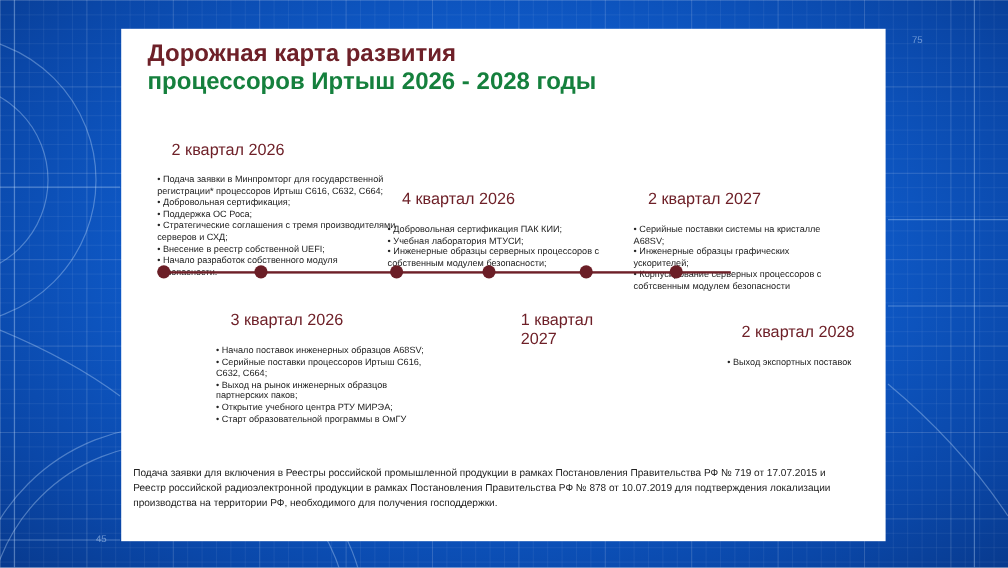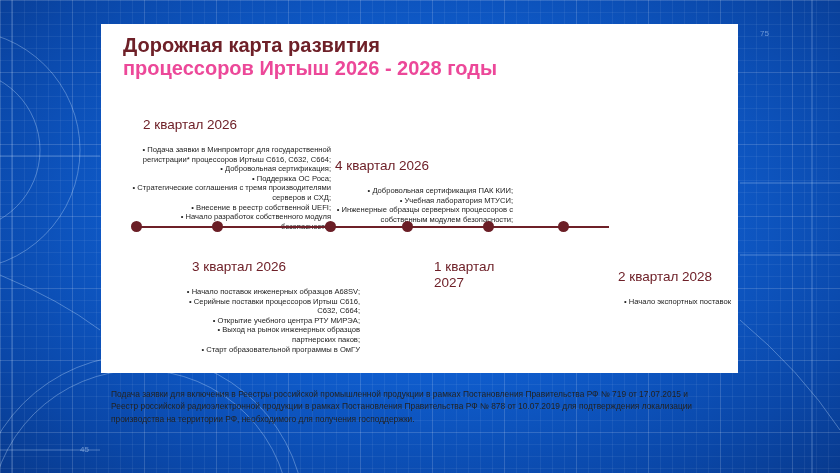--- a/index.html
+++ b/index.html
@@ -9,27 +9,27 @@
   }
   .grid { position:absolute; inset:0;
     background-image:
       linear-gradient(rgba(255,255,255,0.06) 1px, transparent 1px),
       linear-gradient(90deg, rgba(255,255,255,0.06) 1px, transparent 1px),
       linear-gradient(rgba(255,255,255,0.10) 1px, transparent 1px),
       linear-gradient(90deg, rgba(255,255,255,0.10) 1px, transparent 1px);
     background-size: 12px 12px, 12px 12px, 72px 72px, 72px 72px;
   }
   .deco { position:absolute; inset:0; }
-  .card { position:absolute; left:101px; top:24px; width:637px; height:349px; background:#ffffff; }
+  .card { position:absolute; left:101px; top:24px; width:637px; height:427px; background:#ffffff; }
   .title { position:absolute; left:22px; top:10px; font-weight:bold; font-size:20px; line-height:23px; }
   .title .l1 { color:#6e2028; }
-  .title .l2 { color:#ec4899; }
+  .title .l2 { color:#15803d; }
   .q { position:absolute; }
   .q h3 { margin:12px; font-weight:normal; font-size:13.5px; color:#6e2028; line-height:16px; }
-  .q ul { margin:4px 0 0 0; padding:0; list-style:none; font-size:7.6px; line-height:9.6px; color:#222;text-align:right; }
+  .q ul { margin:4px 0 0 0; padding:0; list-style:none; font-size:7.6px; line-height:9.6px; color:#222; }
   .q li::before { content:"• "; }
   .timeline { position:absolute; left:34px; top:202px; width:474px; height:2px; background:#6e2028; }
   .dot { position:absolute; top:197px; width:11px; height:11px; border-radius:50%; background:#6b1e26; margin-left:-5px; }
   .note { position:absolute; left:10px; top:364px; width:590px; font-size:8.4px; line-height:12.4px; color:#222; }
 </style>
 </head>
 <body>
 
 <div class="grid"></div>
 <svg class="deco" width="840" height="473">
@@ -71,45 +71,53 @@
 
   <div class="q" style="left:222px; top:122px; width:190px;">
     <h3>4 квартал 2026</h3>
     <ul>
       <li>Добровольная сертификация ПАК КИИ;</li>
       <li>Учебная лаборатория МТУСИ;</li>
       <li>Инженерные образцы серверных процессоров с собственным модулем безопасности;</li>
     </ul>
   </div>
 
+  <div class="q" style="left:427px; top:122px; width:160px;">
+    <h3>2 квартал 2027</h3>
+    <ul>
+      <li>Серийные поставки системы на кристалле A68SV;</li>
+      <li>Инженерные образцы графических ускорителей;</li>
+      <li>Корпусирование серверных процессоров с собтсвенным модулем безопасности</li>
+    </ul>
+  </div>
 
   <div class="timeline"></div>
   <div class="dot" style="left:35px;"></div>
   <div class="dot" style="left:116px;"></div>
   <div class="dot" style="left:229px;"></div>
   <div class="dot" style="left:306px;"></div>
   <div class="dot" style="left:387px;"></div>
   <div class="dot" style="left:462px;"></div>
 
   <div class="q" style="left:79px; top:223px; width:180px;">
     <h3>3 квартал 2026</h3>
     <ul>
       <li>Начало поставок инженерных образцов A68SV;</li>
       <li>Серийные поставки процессоров Иртыш С616, С632, С664;</li>
+      <li>Выход на рынок инженерных образцов партнерских паков;</li>
       <li>Открытие учебного центра РТУ МИРЭА;</li>
-      <li>Выход на рынок инженерных образцов партнерских паков;</li>
       <li>Старт образовательной программы в ОмГУ</li>
     </ul>
   </div>
 
   <div class="q" style="left:321px; top:223px; width:115px;">
     <h3>1 квартал 2027</h3>
   </div>
 
   <div class="q" style="left:505px; top:233px; width:125px;">
     <h3>2 квартал 2028</h3>
     <ul>
-      <li>Начало экспортных поставок</li>
+      <li>Выход экспортных поставок</li>
     </ul>
   </div>
 
   <div class="note">Подача заявки для включения в Реестры российской промышленной продукции в рамках Постановления Правительства РФ № 719 от 17.07.2015 и Реестр российской радиоэлектронной продукции в рамках Постановления Правительства РФ № 878 от 10.07.2019 для подтверждения локализации производства на территории РФ, необходимого для получения господдержки.</div>
 </div>
 
 </body></html>

